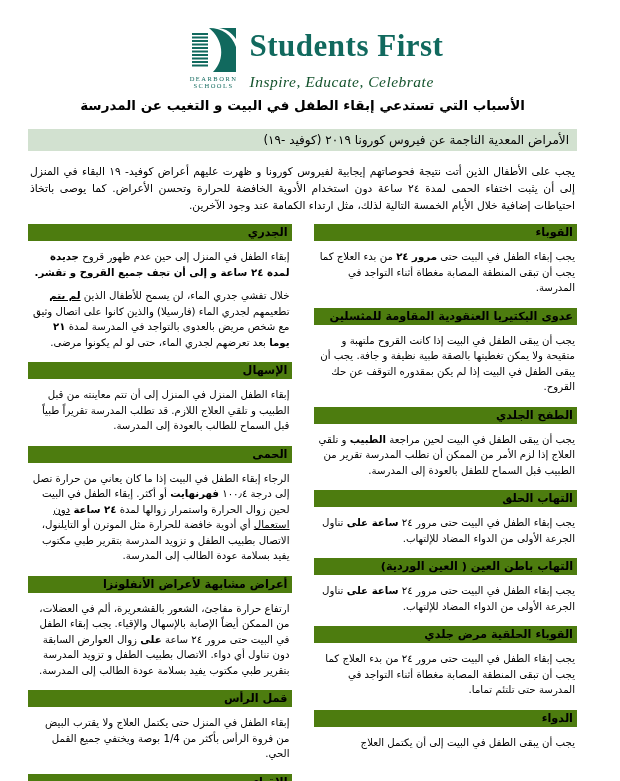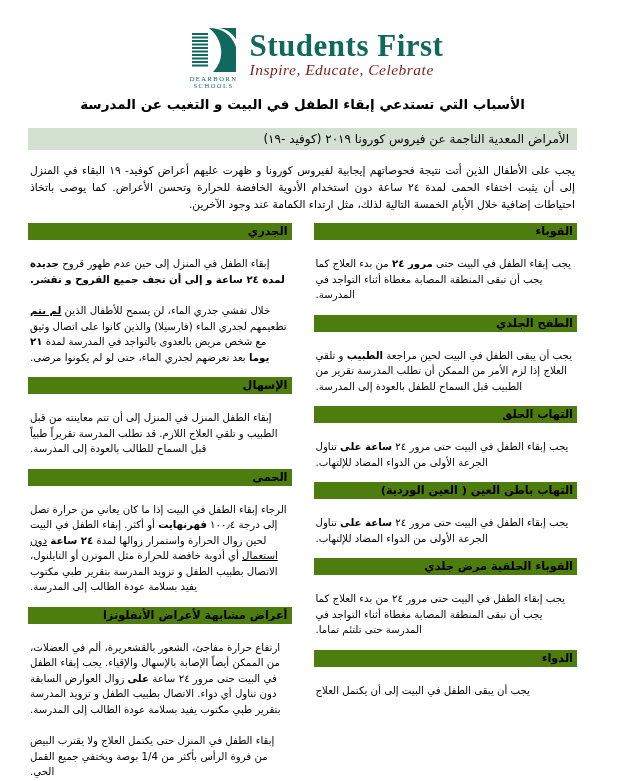--- a/index.html
+++ b/index.html
@@ -26,21 +26,21 @@
     color:#11695e;font-size:6.5px;letter-spacing:1.5px;
     line-height:1.15;margin-top:1px;white-space:nowrap;
   }
   .logo-text{padding-top:4px;}
   .brand{
     font-family:"Liberation Serif",serif;font-weight:bold;
     color:#11695e;font-size:31px;line-height:1.0;letter-spacing:.5px;
   }
   .tagline{
     font-family:"Liberation Serif",serif;font-style:italic;
-    color:#7f1d1d;font-size:15.5px;margin-top:0;letter-spacing:.5px;
+    color:#14532d;font-size:15.5px;margin-top:12px;letter-spacing:.5px;
   }
   
   .doc-title{
     direction:rtl;text-align:center;
     font-size:13.5px;font-weight:bold;margin:6px 0 16px 0;
   }
   .banner{
     direction:rtl;background:#d2e1d0;
     font-size:12px;font-weight:normal;
     padding:4px 8px 4px 4px;margin-bottom:5px;
@@ -51,22 +51,22 @@
   }
   
   .columns{direction:rtl;display:flex;gap:22px;align-items:flex-start;}
   .col{flex:1 1 0;min-width:0;}
   .section{margin-bottom:12px;}
   .sec-header{
     background:#4d7c0f;font-weight:bold;font-size:11.3px;
     padding:2px 4px 2px 2px;margin-bottom:3px;
   }
   .sec-body{
-    font-size:10.2px;line-height:1.52;margin:16px 2px 6px 2px;
-    text-align:left;
+    font-size:10.2px;line-height:1.52;margin:8px 2px 6px 2px;
+    text-align:right;
   }
   .sec-body:last-child{margin-bottom:0;}
   .b{font-weight:bold;}
   .u{text-decoration:underline;}
 </style>
 </head>
 <body>
 
 <div class="page">
 
@@ -105,20 +105,24 @@
 
   <p class="intro">يجب على الأطفال الذين أتت نتيجة فحوصاتهم إيجابية لفيروس كورونا و ظهرت عليهم أعراض كوفيد- ١٩  البقاء في المنزل إلى أن يثبت اختفاء الحمى لمدة ٢٤ ساعة  دون استخدام الأدوية الخافضة للحرارة وتحسن الأعراض. كما يوصى باتخاذ احتياطات إضافية خلال الأيام الخمسة التالية لذلك، مثل ارتداء الكمامة عند وجود الآخرين.</p>
 
   <div class="columns">
     <div class="col">
         <div class="section">
           <div class="sec-header">القوباء</div>
           <p class="sec-body"><span>يجب إبقاء الطفل في البيت حتى </span><span class="b">مرور ٢٤</span><span> من بدء العلاج كما يجب أن تبقى المنطقة المصابة مغطاة أثناء التواجد في المدرسة.</span></p>
         </div>
         <div class="section">
+          <div class="sec-header">عدوى البكتيريا العنقودية المقاومة للمثسلين</div>
+          <p class="sec-body"><span>يجب أن يبقى الطفل في البيت إذا كانت القروح ملتهبة و متقيحة ولا يمكن تغطيتها بالصقة طبية نظيفة و جافة. يجب أن يبقى الطفل في البيت إذا لم يكن بمقدوره التوقف عن حك القروح.</span></p>
+        </div>
+        <div class="section">
           <div class="sec-header">الطفح الجلدي</div>
           <p class="sec-body"><span>يجب أن يبقى الطفل في البيت لحين مراجعة </span><span class="b">الطبيب</span><span> و تلقي العلاج إذا لزم الأمر من الممكن أن تطلب المدرسة تقرير من الطبيب قبل السماح للطفل بالعودة إلى المدرسة.</span></p>
         </div>
         <div class="section">
           <div class="sec-header">التهاب الحلق</div>
           <p class="sec-body"><span>يجب إبقاء الطفل في البيت حتى مرور ٢٤ </span><span class="b">ساعة على</span><span> تناول الجرعة الأولى من الدواء المضاد للإلتهاب.</span></p>
         </div>
         <div class="section">
           <div class="sec-header">التهاب باطن العين ( العين الوردية)</div>
           <p class="sec-body"><span>يجب إبقاء الطفل في البيت حتى مرور ٢٤ </span><span class="b">ساعة على</span><span> تناول الجرعة الأولى من الدواء المضاد للإلتهاب.</span></p>
@@ -144,20 +148,21 @@
         </div>
         <div class="section">
           <div class="sec-header">الحمى</div>
           <p class="sec-body"><span>الرجاء إبقاء الطفل في البيت إذا ما كان يعاني من حرارة تصل إلى درجة ١٠٠٫٤ </span><span class="b">فهرنهايت</span><span> أو أكثر. إبقاء الطفل في البيت لحين زوال الحرارة واستمرار زوالها لمدة </span><span class="b">٢٤ ساعة</span><span> </span><span class="u">دون استعمال</span><span> أي أدوية خافضة للحرارة مثل الموترن أو التايلنول، الاتصال بطبيب الطفل و تزويد المدرسة بتقرير طبي مكتوب يفيد بسلامة عودة الطالب إلى المدرسة.</span></p>
         </div>
         <div class="section">
           <div class="sec-header">أعراض مشابهة لأعراض الأنفلونزا</div>
           <p class="sec-body"><span>ارتفاع حرارة مفاجئ، الشعور بالقشعريرة، ألم في العضلات، من الممكن أيضاً الإصابة بالإسهال والإقياء. يجب إبقاء الطفل في البيت حتى مرور ٢٤  ساعة </span><span class="b">على</span><span> زوال العوارض السابقة دون تناول أي دواء.  الاتصال بطبيب الطفل و تزويد المدرسة بتقرير طبي مكتوب يفيد بسلامة عودة الطالب إلى المدرسة.</span></p>
         </div>
         <div class="section">
+          <div class="sec-header">قمل الرأس</div>
           <p class="sec-body"><span>إبقاء الطفل في المنزل حتى يكتمل العلاج ولا يقترب البيض من فروة الرأس بأكثر من 1/4 بوصة ويختفي جميع القمل الحي.</span></p>
         </div>
         <div class="section">
           <div class="sec-header">الإقياء</div>
           <p class="sec-body"><span>يجب إبقاء الطفل في البيت حتى مرور ٢٤ </span><span class="b">ساعة</span><span> عليه دون إقياء.</span></p>
         </div>
       </div>
   </div>
 
 </div>

